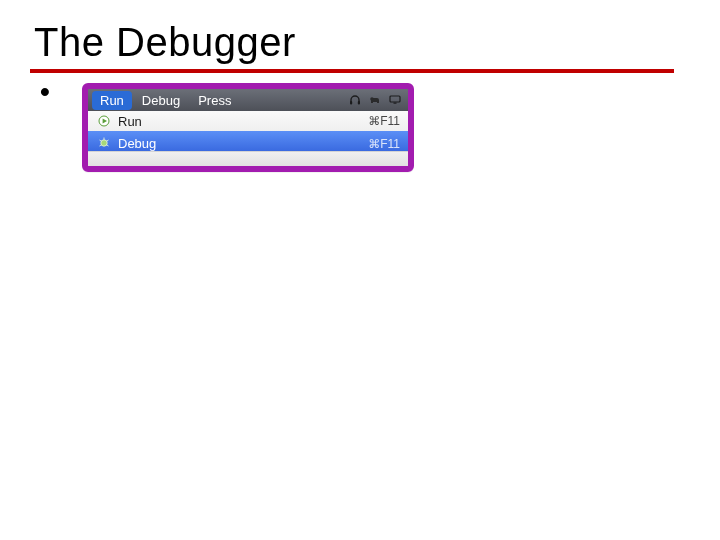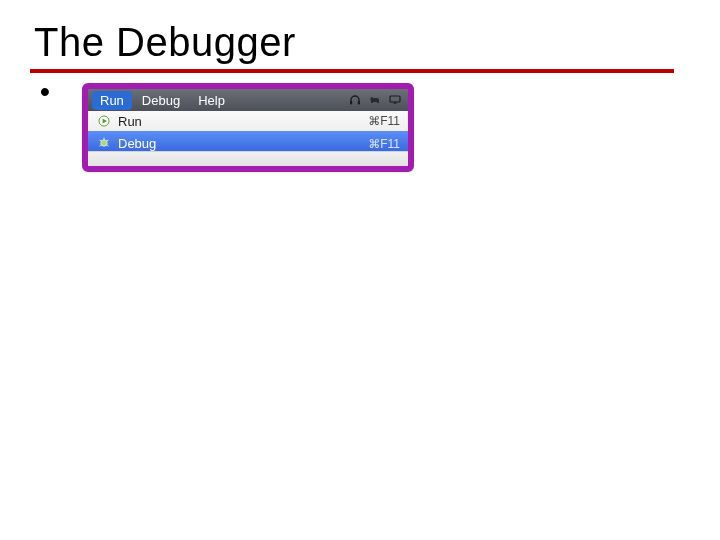--- a/index.html
+++ b/index.html
@@ -151,21 +151,21 @@
   <div class="rule"></div>
 
   <div class="body-row">
     <div class="bullet-col">•</div>
 
 
     <div class="shot">
       <div class="menubar">
         <span class="menu-item selected">Run</span>
         <span class="menu-item">Debug</span>
-        <span class="menu-item">Help</span>
+        <span class="menu-item">Press</span>
         <span class="spacer"></span>
         <span class="tray-icon">
           <svg width="14" height="12" viewBox="0 0 14 12">
             <path d="M3 8 V6 a4 4 0 0 1 8 0 V8" fill="none" stroke="#111" stroke-width="1.4"></path>
             <rect x="2" y="7" width="2.2" height="3.5" rx="1" fill="#111"></rect>
             <rect x="9.8" y="7" width="2.2" height="3.5" rx="1" fill="#111"></rect>
           </svg>
         </span>
         <span class="tray-icon">
           <svg width="14" height="12" viewBox="0 0 14 12">

